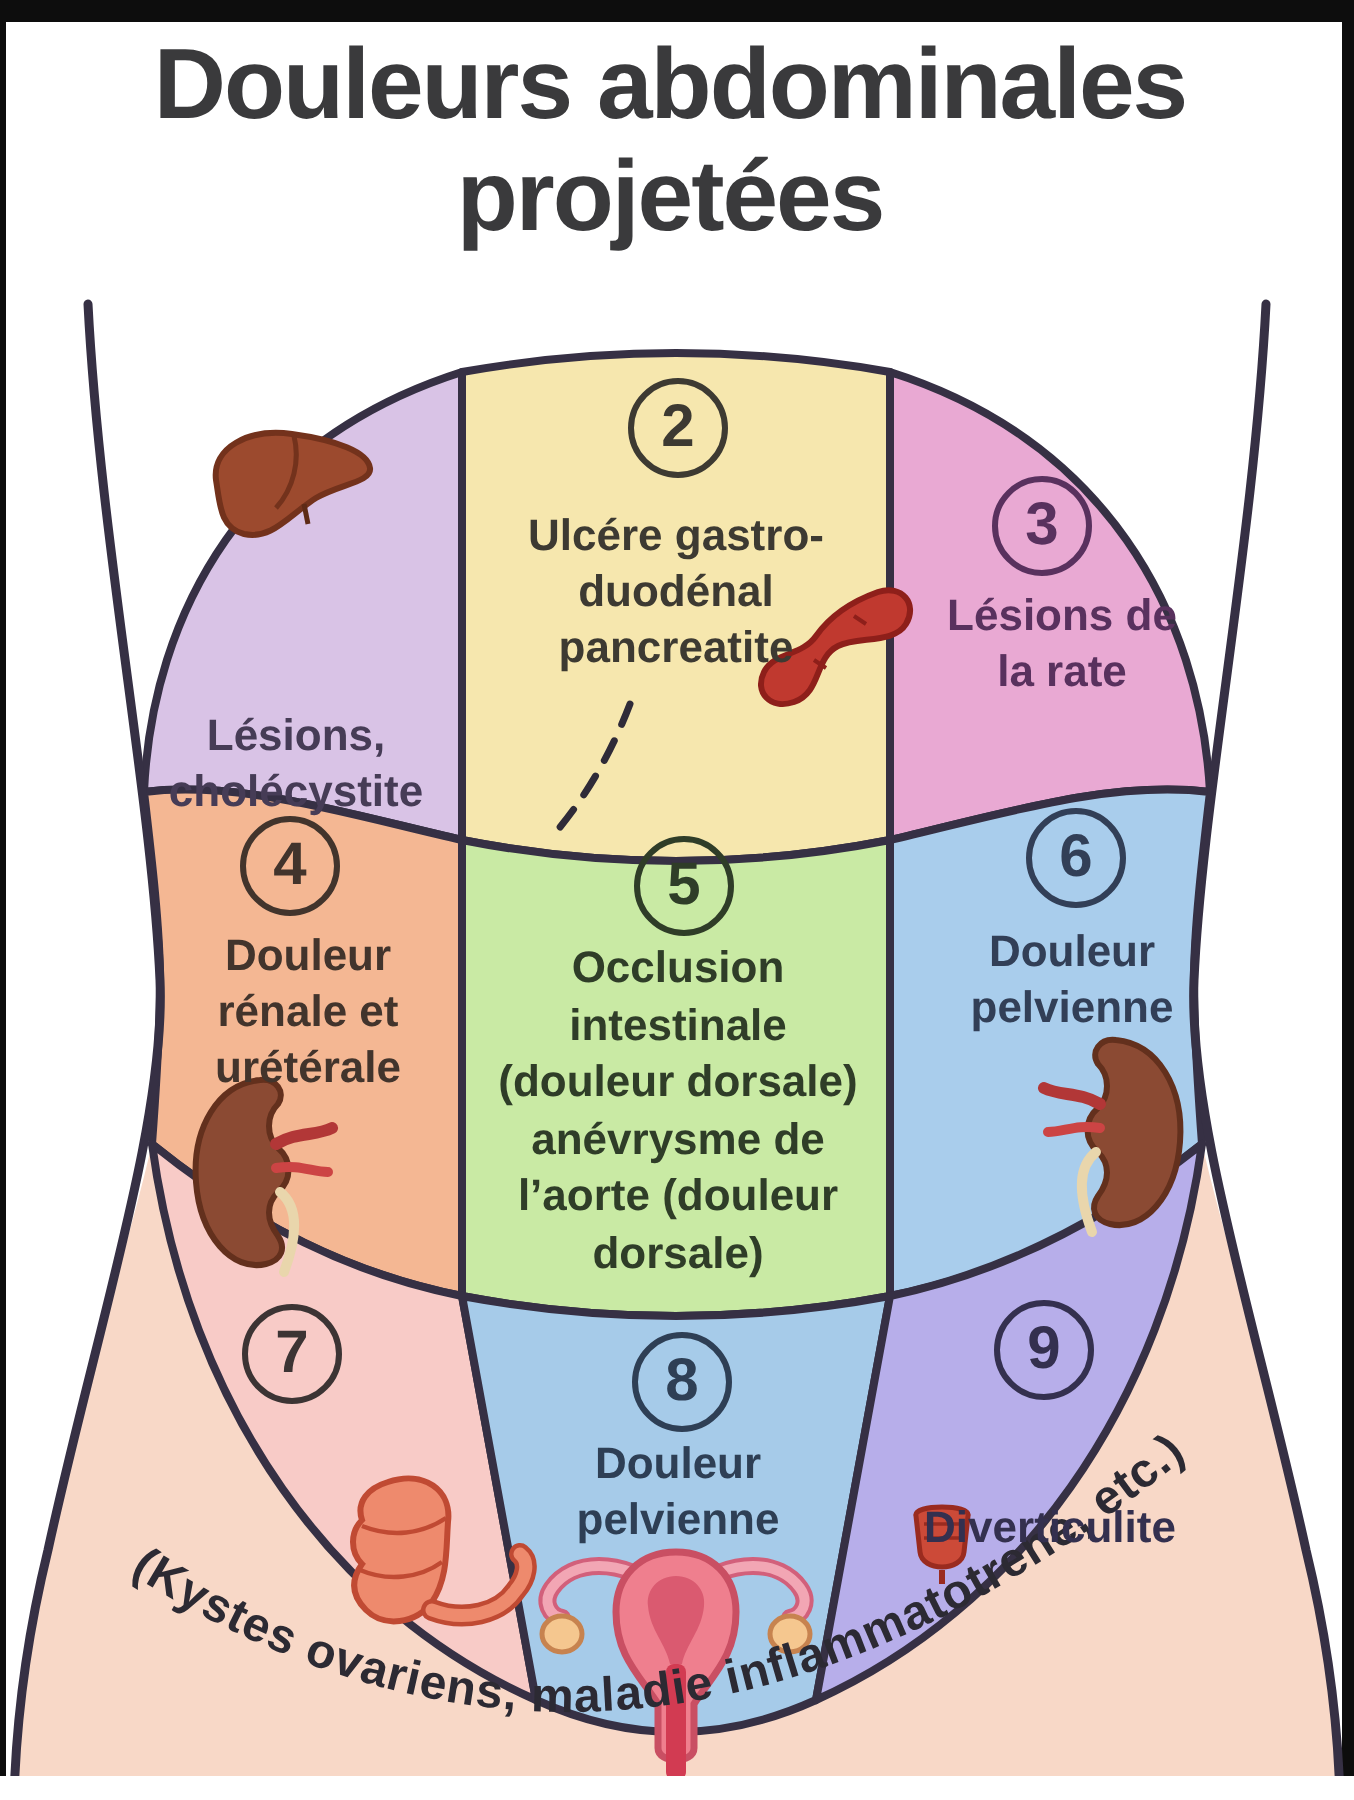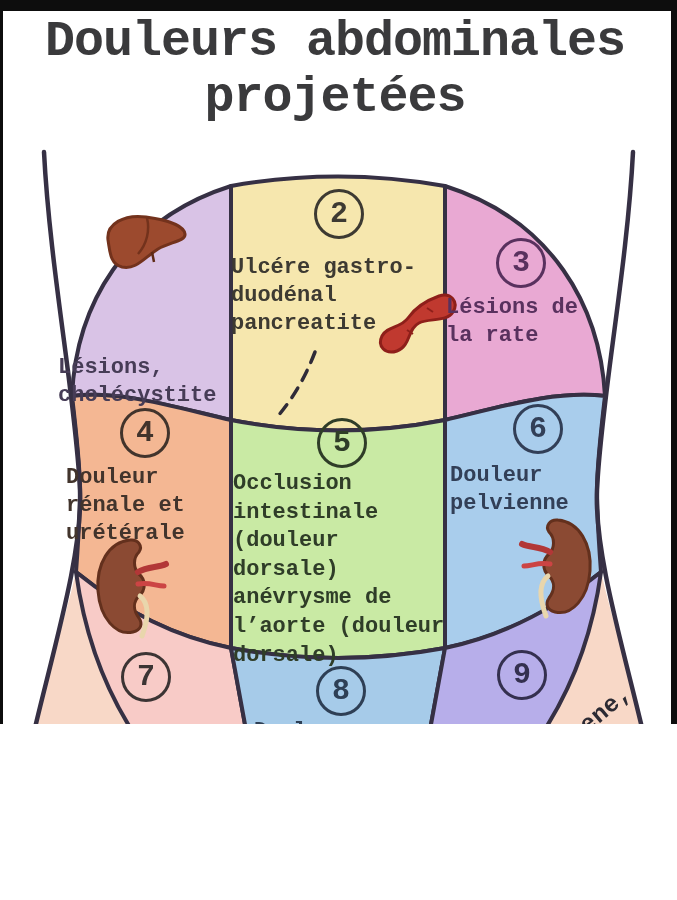--- a/index.html
+++ b/index.html
@@ -1,28 +1,28 @@
 <!DOCTYPE html>
 <html><head>
 <meta charset="utf-8">
 <style>
   html,body{margin:0;padding:0;background:#ffffff;}
-  .stage{position:relative;width:677px;height:724px;background:#ffffff;overflow:hidden;
-         font-family:Liberation Mono, monospace;}
+  .stage{position:relative;width:677px;height:888px;background:#ffffff;overflow:hidden;
+         font-family:Liberation Sans, sans-serif;}
   .topbar{position:absolute;left:0;top:0;width:677px;height:11px;background:#0d0d0d;}
   .edge{position:absolute;top:0;bottom:0;background:#0d0d0d;}
   .edge.left{left:0;width:3px;}
   .edge.right{right:0;width:6px;}
   .title{position:absolute;left:0;top:14px;width:670px;margin:0;text-align:center;
          font-size:50px;font-weight:800;letter-spacing:-1px;line-height:1.12;
          color:#3a3a3c;white-space:pre-line;}
   svg{position:absolute;left:0;top:0;}
   svg .outline{fill:none;stroke:#363044;stroke-width:4.5;stroke-linecap:round;}
   svg path.region{stroke:#363044;stroke-width:4;stroke-linejoin:round;}
-  .label{position:absolute;font-weight:700;font-size:22px;
+  .label{position:absolute;text-align:center;font-weight:700;font-size:22px;
          line-height:1.28;white-space:pre-line;}
   .circle{position:absolute;width:44px;height:44px;border:3px solid;border-radius:50%;
           display:flex;align-items:center;justify-content:center;
           font-size:30px;font-weight:700;}
   .r1l{left:58px;top:354px;width:180px;color:#463c56;}
   .r2l{left:231px;top:254px;width:214px;color:#3d3a32;}
   .r3l{left:446px;top:294px;width:170px;color:#59315e;}
   .r4l{left:66px;top:464px;width:176px;color:#42342c;}
   .r5l{left:233px;top:470px;width:212px;color:#2f3d28;line-height:1.3;}
   .r6l{left:450px;top:462px;width:172px;color:#323f57;}

